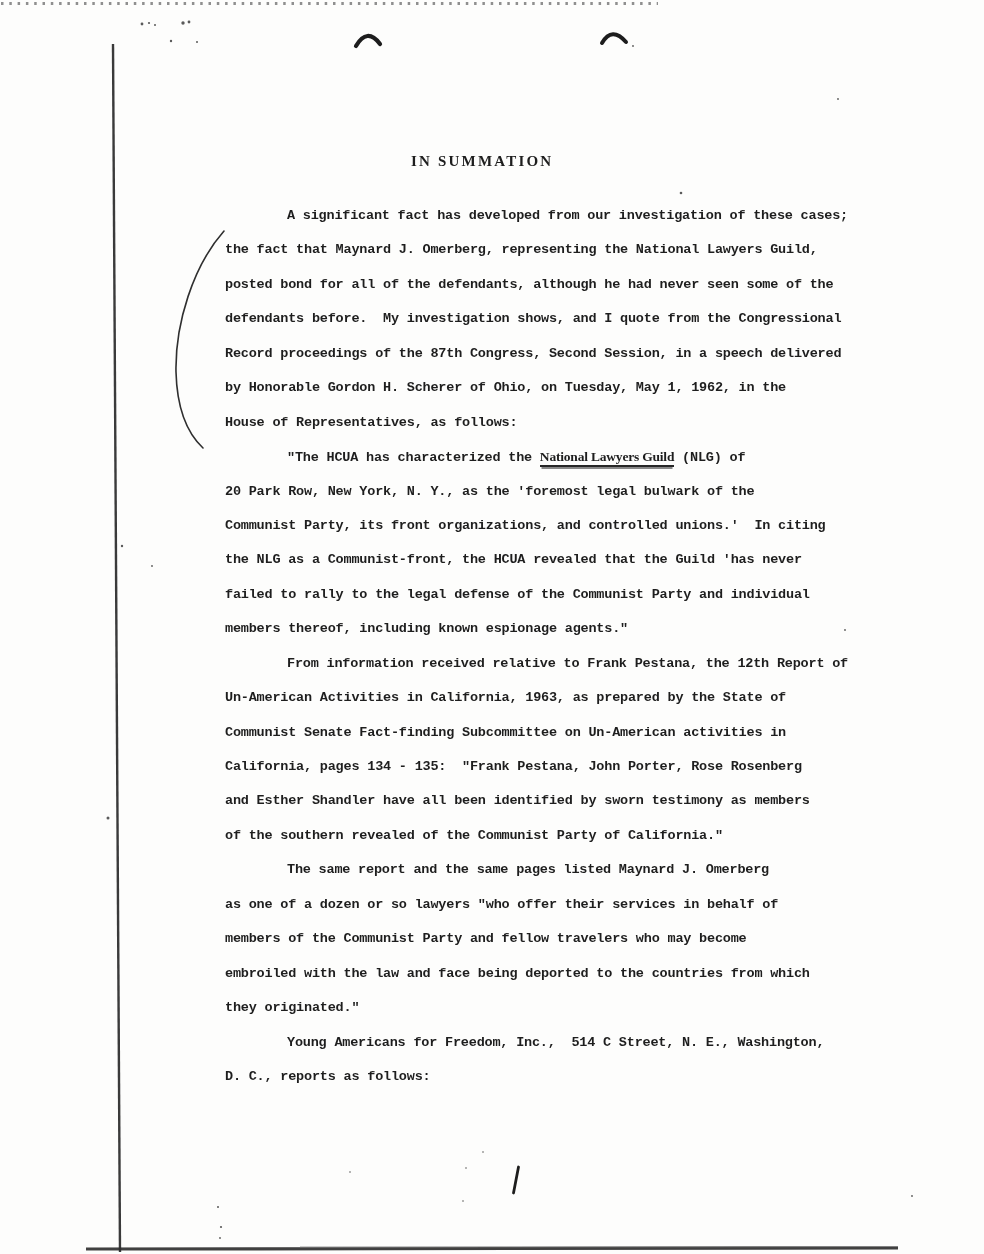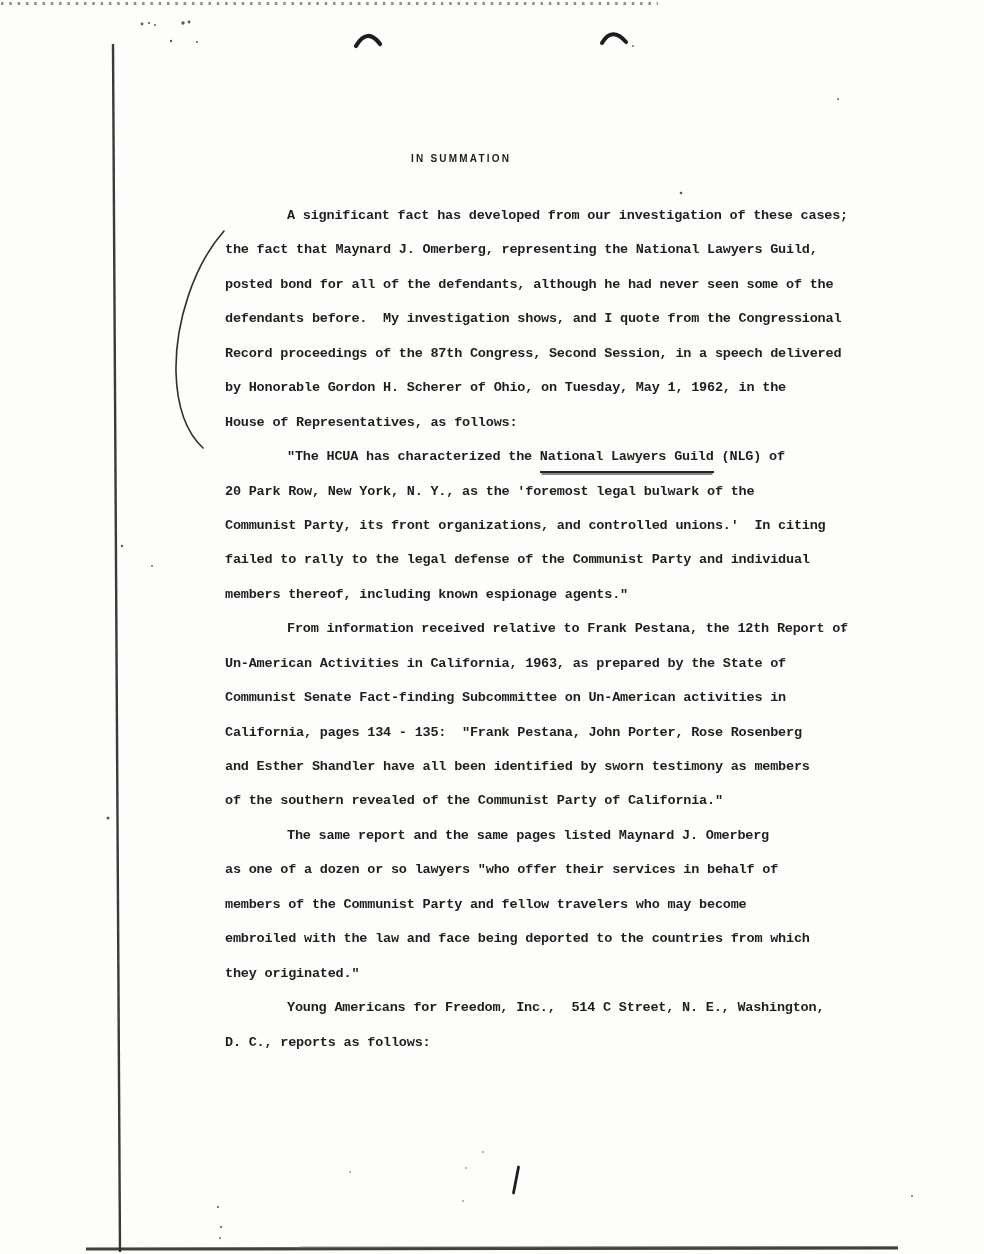--- a/index.html
+++ b/index.html
@@ -15,22 +15,22 @@
     margin:0 auto;
     background:var(--paper);
     overflow:hidden;
     font-family:"Liberation Mono","DejaVu Sans Mono",monospace;
   }
   .artifacts{position:absolute;left:0;top:0;pointer-events:none;}
   .doc-title{
     position:absolute;
     left:411px;top:153px;
     margin:0;
-    font-family:Liberation Sans, sans-serif;
-    font-size:10px;font-weight:700;
+    font-family:Liberation Serif, serif;
+    font-size:15px;font-weight:700;
     letter-spacing:2.2px;
     color:var(--ink);
     white-space:pre;
   }
   .doc-body{
     position:absolute;
     left:225px;top:199px;
     width:680px;
   }
   .doc-line{
@@ -38,22 +38,23 @@
     line-height:34.45px;
     font-size:13.5px;
     font-weight:700;
     letter-spacing:-0.2px;
     color:var(--ink);
     white-space:pre;
   }
   .doc-line.indent{padding-left:62px;}
   .hand-underline{
     border-bottom:2.6px solid #262626;
-    padding-bottom:7px;
+    padding-bottom:1px;
     box-shadow:0 3.5px 0 -1.5px rgba(40,40,40,.55);
+    font-family:Liberation Serif, serif;
   }
 </style>
 </head>
 <body>
 
 <div class="page">
 
   <svg class="artifacts" width="984" height="1254" viewBox="0 0 984 1254">
 
     <line x1="1" y1="3.5" x2="658" y2="3.5" stroke="#8f8f8f" stroke-width="3" stroke-dasharray="2.5 5.8"></line>
@@ -102,20 +103,21 @@
       <div class="doc-line indent"><span>A significant fact has developed from our investigation of these cases;</span></div>
       <div class="doc-line"><span>the fact that Maynard J. Omerberg, representing the National Lawyers Guild,</span></div>
       <div class="doc-line"><span>posted bond for all of the defendants, although he had never seen some of the</span></div>
       <div class="doc-line"><span>defendants before.  My investigation shows, and I quote from the Congressional</span></div>
       <div class="doc-line"><span>Record proceedings of the 87th Congress, Second Session, in a speech delivered</span></div>
       <div class="doc-line"><span>by Honorable Gordon H. Scherer of Ohio, on Tuesday, May 1, 1962, in the</span></div>
       <div class="doc-line"><span>House of Representatives, as follows:</span></div>
       <div class="doc-line indent"><span>"The HCUA has characterized the </span><span class="hand-underline">National Lawyers Guild</span><span> (NLG) of</span></div>
       <div class="doc-line"><span>20 Park Row, New York, N. Y., as the 'foremost legal bulwark of the</span></div>
       <div class="doc-line"><span>Communist Party, its front organizations, and controlled unions.'  In citing</span></div>
+      <div class="doc-line"><span>the NLG as a Communist-front, the HCUA revealed that the Guild 'has never</span></div>
       <div class="doc-line"><span>failed to rally to the legal defense of the Communist Party and individual</span></div>
       <div class="doc-line"><span>members thereof, including known espionage agents."</span></div>
       <div class="doc-line indent"><span>From information received relative to Frank Pestana, the 12th Report of</span></div>
       <div class="doc-line"><span>Un-American Activities in California, 1963, as prepared by the State of</span></div>
       <div class="doc-line"><span>Communist Senate Fact-finding Subcommittee on Un-American activities in</span></div>
       <div class="doc-line"><span>California, pages 134 - 135:  "Frank Pestana, John Porter, Rose Rosenberg</span></div>
       <div class="doc-line"><span>and Esther Shandler have all been identified by sworn testimony as members</span></div>
       <div class="doc-line"><span>of the southern revealed of the Communist Party of California."</span></div>
       <div class="doc-line indent"><span>The same report and the same pages listed Maynard J. Omerberg</span></div>
       <div class="doc-line"><span>as one of a dozen or so lawyers "who offer their services in behalf of</span></div>

